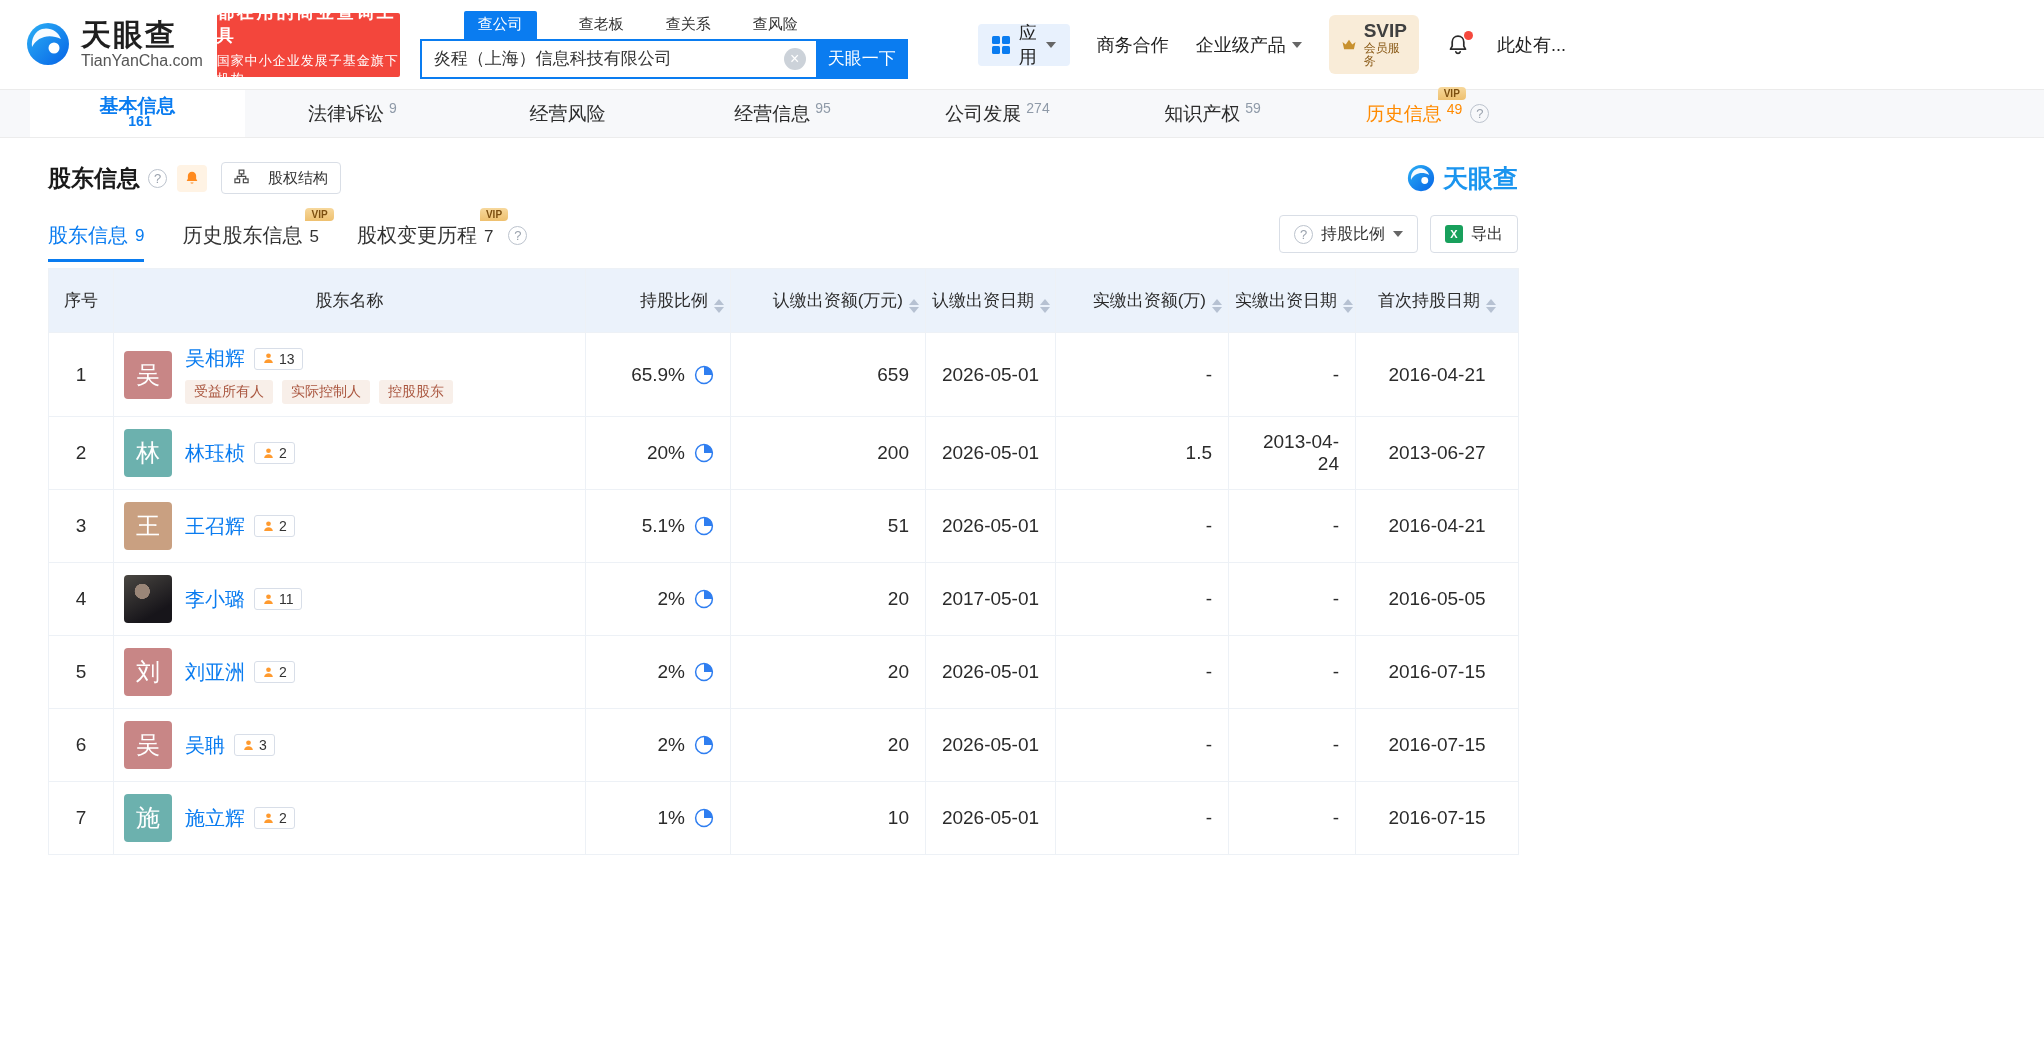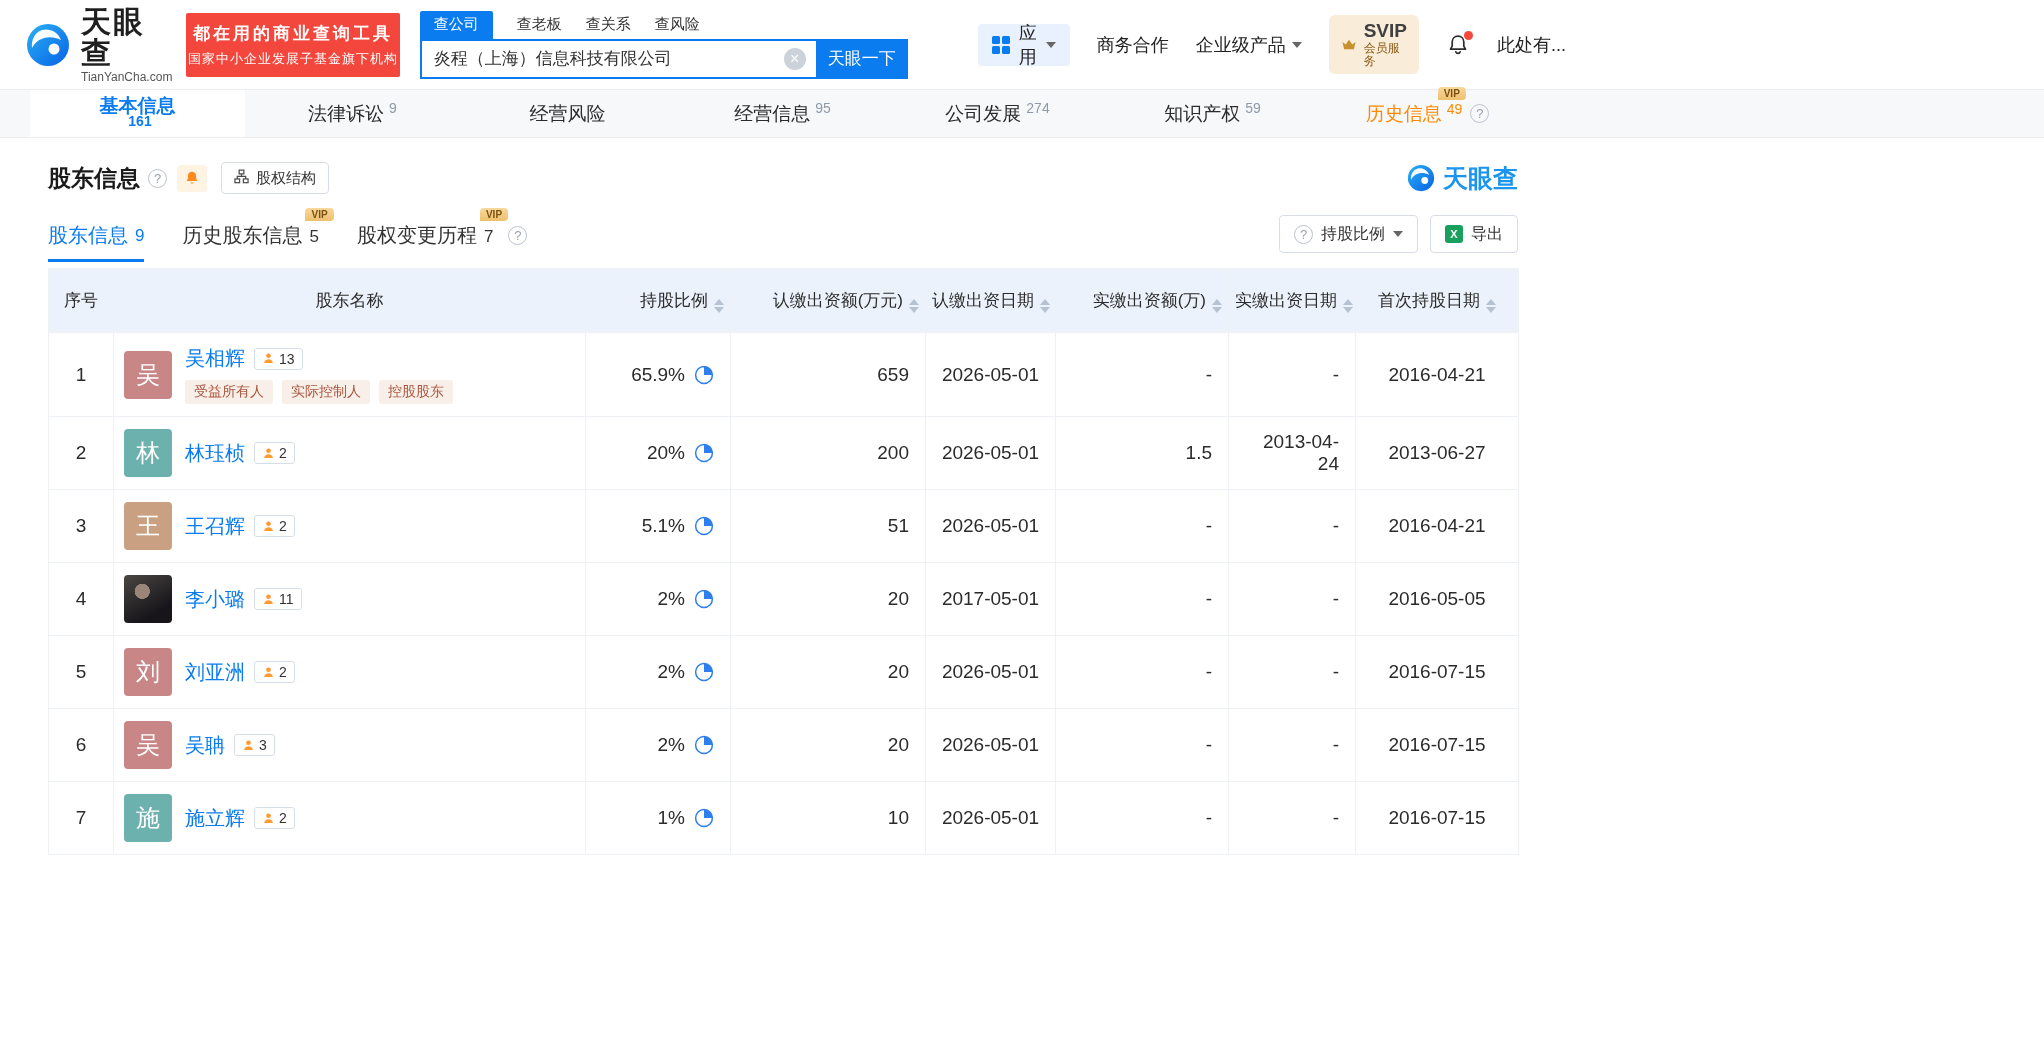--- a/index.html
+++ b/index.html
@@ -10,27 +10,27 @@
     font-family:"Liberation Sans","DejaVu Sans",sans-serif;
   }
   
   .topbar { height:90px; border-bottom:1px solid #ebebeb; background:#fff; }
   .topbar-inner { display:flex; align-items:center; height:100%; padding-left:24px; width:1566px; }
   .logo { display:flex; align-items:center; gap:9px; cursor:pointer; text-decoration:none; }
   .logo-mark svg { width:48px; height:48px; display:block; }
   .logo-mark.small svg { width:30px; height:30px; }
   .logo-text { display:flex; flex-direction:column; line-height:1.05; }
   .logo-name { font-size:30px; font-weight:700; color:#1f1f1f; letter-spacing:2px; }
-  .logo-domain { font-size:12px; color:#555; margin-top:2px; }
+  .logo-domain { font-size:16px; color:#555; margin-top:2px; }
   .banner { margin-left:14px; width:238px; height:64px; background:#f3463c; color:#fff;
     border-radius:2px; display:flex; flex-direction:column; justify-content:center; align-items:center; }
   .banner-l1 { font-size:17px; font-weight:700; letter-spacing:3px; }
   .banner-l2 { font-size:13px; letter-spacing:1px; margin-top:5px; }
   .search-block { margin-left:20px; }
-  .search-tabs { display:flex; align-items:flex-end; gap:24px; height:28px; }
+  .search-tabs { display:flex; align-items:flex-end; gap:42px; height:28px;margin-left:44px; }
   .stab { font-size:15px; color:#333; cursor:pointer; padding:4px 0 5px; }
   .stab.active { background:#0a7cf0; color:#fff; padding:4px 14px 5px; border-radius:2px 2px 0 0; }
   .search-row { display:flex; }
   .search-box { position:relative; width:396px; height:40px; border:2px solid #0a7cf0; border-right:none; background:#0369a1; }
   .search-input { width:100%; height:100%; border:none; outline:none; padding:0 42px 0 12px;
     font-size:17px; color:#333; font-family:inherit; }
   .clear-icon { position:absolute; right:10px; top:50%; transform:translateY(-50%); width:22px; height:22px;
     border-radius:50%; background:#ccd2d9; color:#fff; display:flex; align-items:center; justify-content:center;
     font-size:16px; line-height:1; cursor:pointer; }
   .search-btn { width:92px; height:40px; background:#0a7cf0; color:#fff; border:none; font-size:17px;
@@ -69,21 +69,21 @@
     border-radius:4px 4px 4px 0; white-space:nowrap; }
   .q-icon { width:19px; height:19px; border:1px solid #bcc3cd; border-radius:50%; color:#9aa2ad; font-size:13px;
     display:inline-flex; align-items:center; justify-content:center; margin-left:8px; cursor:pointer; flex:none; line-height:1; }
   
   .content { width:1566px; padding:0 48px; }
   .section-head { display:flex; align-items:center; margin-top:12px; height:56px; }
   .section-head h2 { margin:0; font-size:23px; font-weight:700; color:#1a1a1a; }
   .bell-btn { margin-left:10px; width:30px; height:27px; background:#fff3e4; border-radius:4px;
     display:flex; align-items:center; justify-content:center; cursor:pointer; }
   .equity-btn { margin-left:14px; height:32px; border:1px solid #d9dee6; background:#fff; border-radius:4px;
-    display:flex; align-items:center; gap:7px; padding:0 12px; font-size:15px; color:#333; cursor:pointer; font-family:inherit; }
+    display:flex; align-items:center; gap:19px; padding:0 12px; font-size:15px; color:#333; cursor:pointer; font-family:inherit; }
   .watermark { margin-left:auto; display:flex; align-items:center; gap:7px; color:#1b95ef; font-size:25px; font-weight:700; }
   .subtabs-row { display:flex; align-items:flex-end; justify-content:space-between; height:56px; padding-top:16px; }
   .subtabs { display:flex; gap:38px; align-items:flex-end; }
   .subtab { position:relative; font-size:20px; color:#333; padding-bottom:13px; cursor:pointer;
     display:flex; align-items:center; gap:7px; }
   .subtab.active { color:#0a7cf0; }
   .subtab.active::after { content:""; position:absolute; left:0; right:0; bottom:0; height:3px; background:#0a7cf0; }
   .sub-count { font-size:17px; }
   .tools { display:flex; gap:12px; padding-bottom:9px; }
   .tool-btn { height:38px; border:1px solid #d9dee6; background:#fff; border-radius:4px; display:flex;

